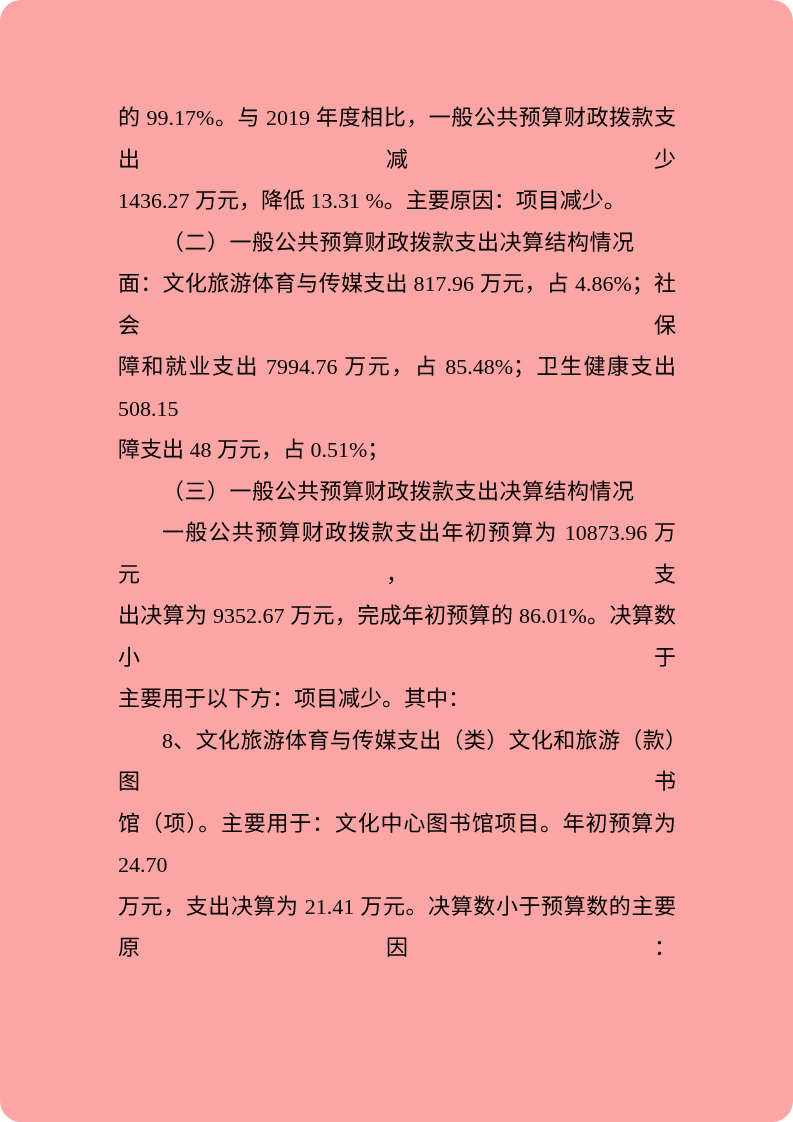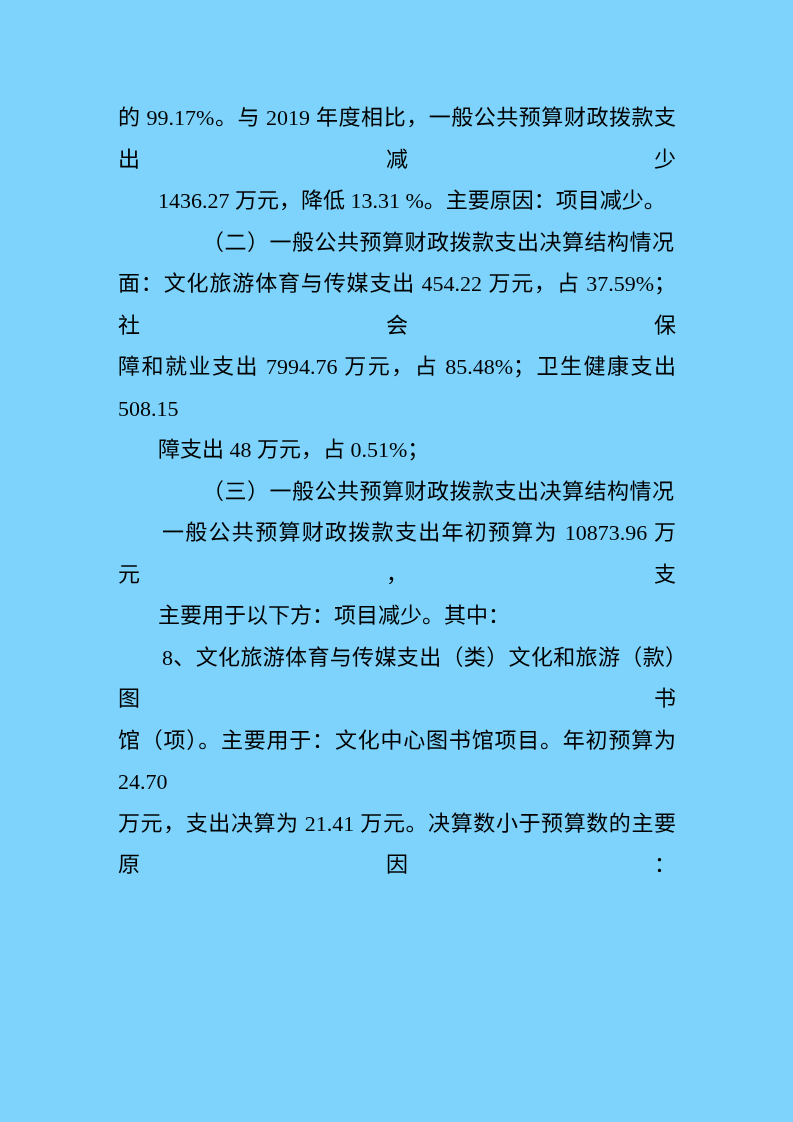--- a/index.html
+++ b/index.html
@@ -4,24 +4,25 @@
 <style>
   html, body {
     margin: 0;
     padding: 0;
     background: #ffffff;
   }
   .page {
     position: relative;
     width: 793px;
     height: 1122px;
-    background: #7dd3fc;
+    background: #fca5a5;
     overflow: hidden;
     font-family: "Liberation Serif", "DejaVu Serif", serif;
     color: #000000;
+    border-radius: 21px;
   }
   .text-block {
     position: absolute;
     left: 118px;
     top: 97px;
     width: 558px;
     font-size: 22px;
     line-height: 41.5px;
   }
   .paragraph {
@@ -29,21 +30,20 @@
   }
   .line {
     width: 100%;
     text-align: justify;
     text-align-last: justify;
     text-justify: inter-character;
     white-space: normal;
   }
   .line.last-line {
     text-align-last: left;
-    margin-left: 40px;
   }
   .line.first-indent {
     text-indent: 44px;
   }
   .paragraph.heading .line {
     font-weight: normal;
     text-align-last: left;
     letter-spacing: 0.5px;
   }
 </style>
@@ -53,29 +53,30 @@
 <div class="page">
   <div class="text-block">
       <div class="paragraph">
         <div class="line">的 99.17%。与 2019 年度相比，一般公共预算财政拨款支出减少</div>
         <div class="line last-line">1436.27 万元，降低 13.31 %。主要原因：项目减少。</div>
       </div>
       <div class="paragraph heading">
         <div class="line first-indent last-line">（二）一般公共预算财政拨款支出决算结构情况</div>
       </div>
       <div class="paragraph">
-        <div class="line">面：文化旅游体育与传媒支出 454.22 万元，占 37.59%；社会保</div>
+        <div class="line">面：文化旅游体育与传媒支出 817.96 万元，占 4.86%；社会保</div>
         <div class="line">障和就业支出 7994.76 万元，占 85.48%；卫生健康支出 508.15</div>
         <div class="line last-line">障支出 48 万元，占 0.51%；</div>
       </div>
       <div class="paragraph heading">
         <div class="line first-indent last-line">（三）一般公共预算财政拨款支出决算结构情况</div>
       </div>
       <div class="paragraph">
         <div class="line first-indent">一般公共预算财政拨款支出年初预算为 10873.96 万元，支</div>
+        <div class="line">出决算为 9352.67 万元，完成年初预算的 86.01%。决算数小于</div>
         <div class="line last-line">主要用于以下方：项目减少。其中：</div>
       </div>
       <div class="paragraph">
         <div class="line first-indent">8、文化旅游体育与传媒支出（类）文化和旅游（款）图书</div>
         <div class="line">馆（项）。主要用于：文化中心图书馆项目。年初预算为 24.70</div>
         <div class="line">万元，支出决算为 21.41 万元。决算数小于预算数的主要原因：</div>
       </div>
     </div>
 </div>
 

